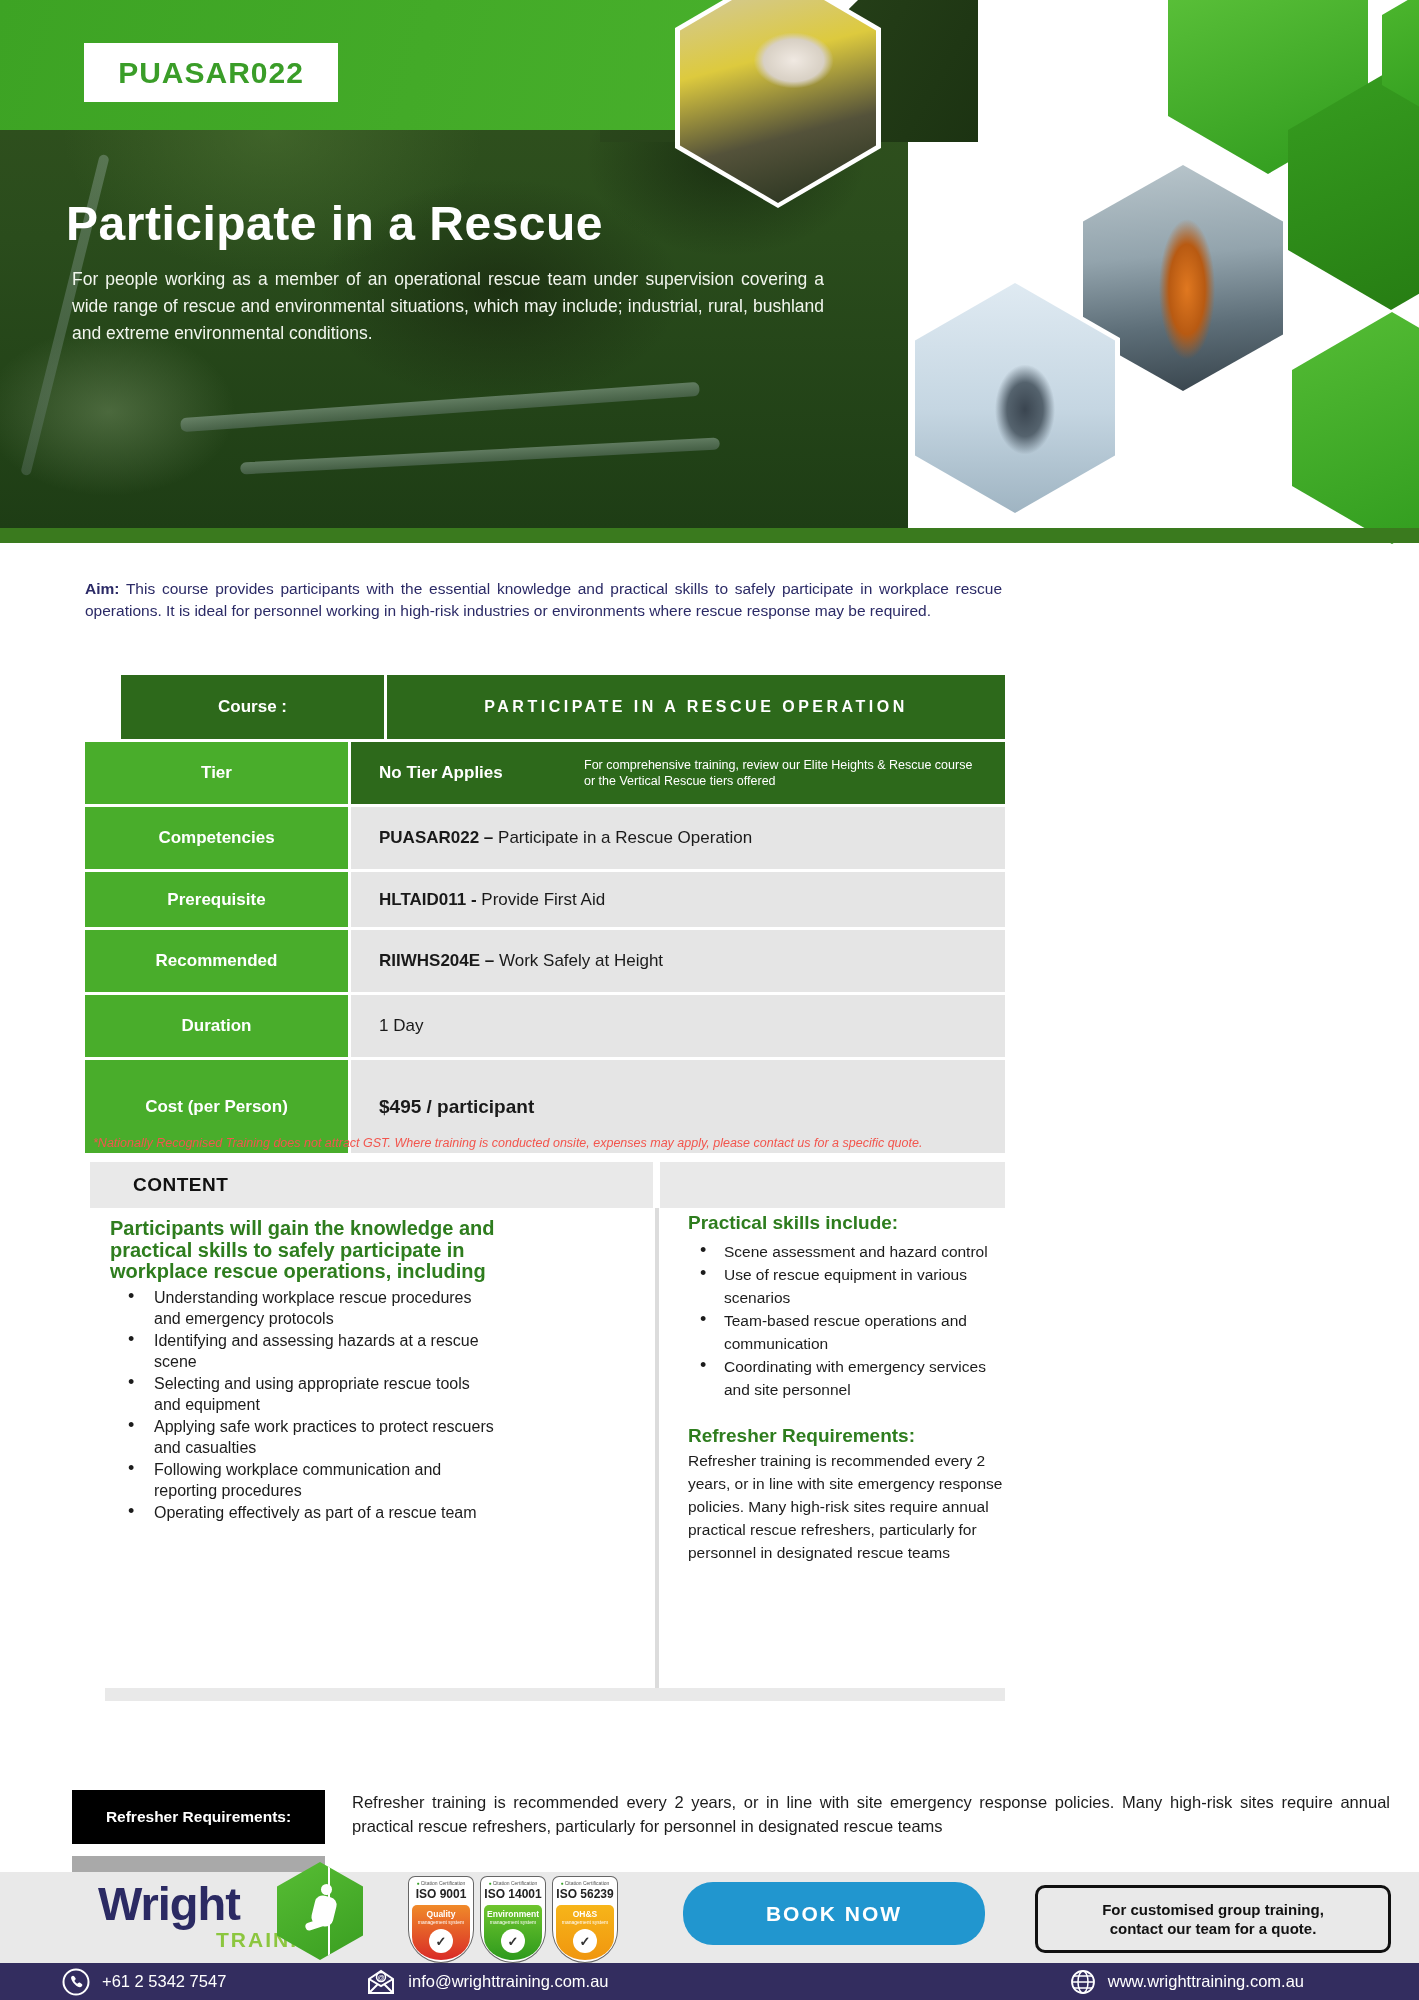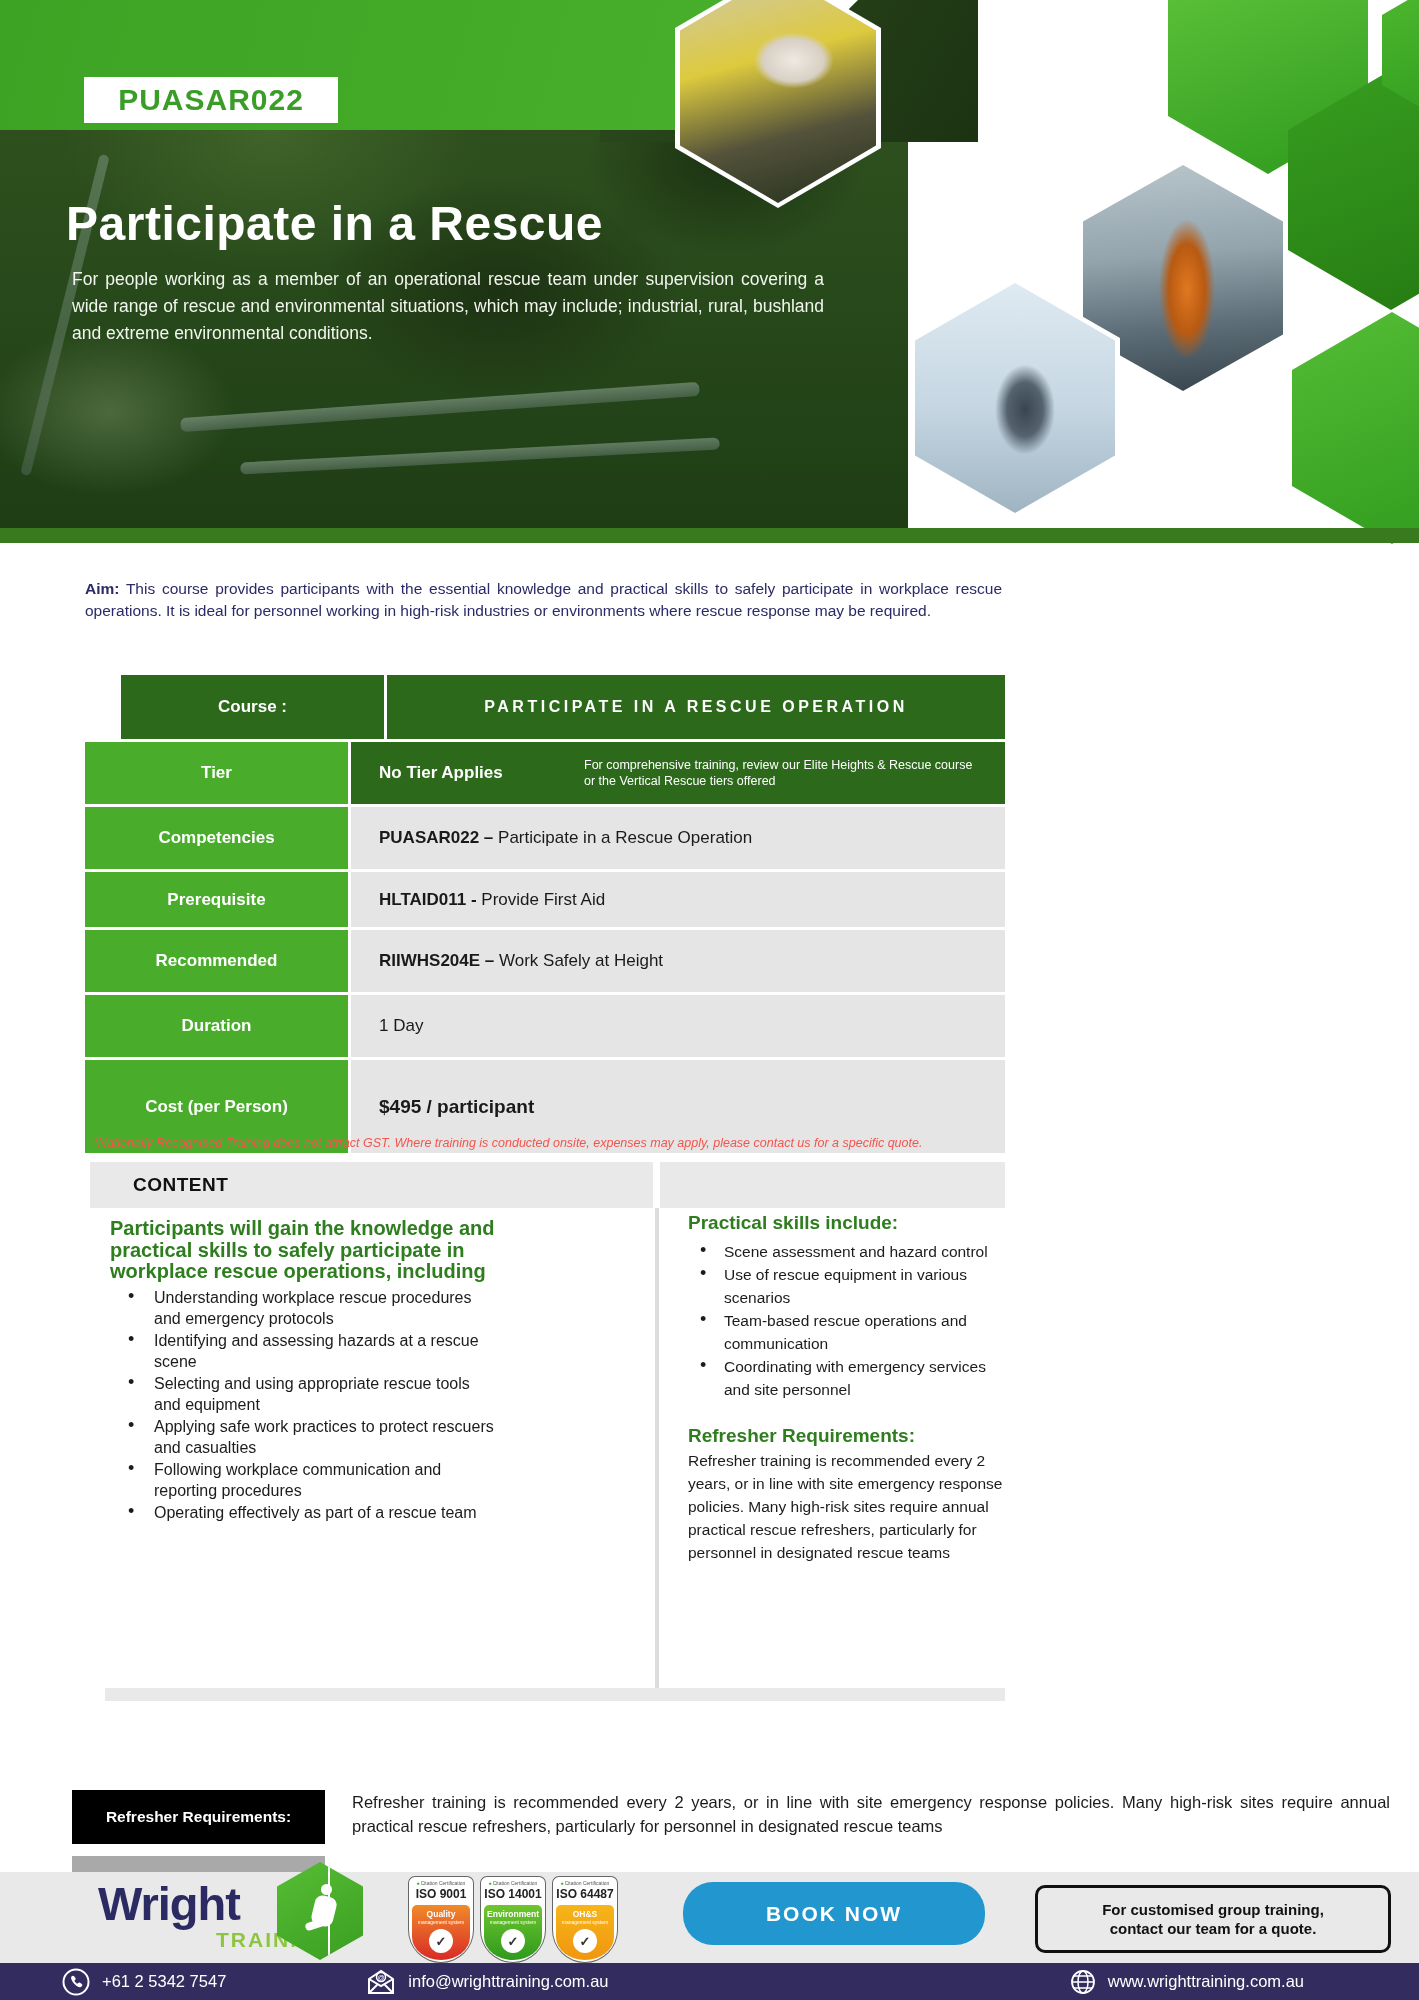--- a/index.html
+++ b/index.html
@@ -17,23 +17,23 @@
       linear-gradient(180deg,#33531f 0%,#2a4c1c 45%,#1e3d15 100%);}
   .rail{background:linear-gradient(180deg,#8aa191,#5c7363);border-radius:6px;opacity:.6;}
   .ses-photo{left:600px;top:0;width:378px;height:142px;
     background:radial-gradient(60px 40px at 62% 28%,#c24c1e 0%,#8a3614 45%,transparent 75%),
     linear-gradient(120deg,#2c4a1d 0%,#253f18 50%,#1c3312 100%);}
   .band-white{left:0;top:0;width:1419px;height:130px;background:#ffffff;
     clip-path:polygon(0 0,858px 0,726px 130px,0 130px);}
   .band-green{left:0;top:0;width:1419px;height:130px;
     background:linear-gradient(105deg,#3da324 0%,#49b12c 60%,#52bb33 100%);
     clip-path:polygon(0 0,820px 0,688px 130px,0 130px);}
-  .code-badge{left:84px;top:43px;width:254px;height:46px;background:#ffffff;
+  .code-badge{left:84px;top:43px;width:254px;height:59px;background:#ffffff;
     display:flex;align-items:center;justify-content:center;
-    color:#3a9d28;font-size:30px;font-weight:bold;letter-spacing:1px;margin-top:34px;}
+    color:#3a9d28;font-size:30px;font-weight:bold;letter-spacing:1px;}
   .hero-title{left:66px;top:196px;color:#ffffff;font-size:48px;font-weight:bold;letter-spacing:.5px;}
   .hero-desc{left:72px;top:266px;width:752px;color:#f2f6ee;font-size:17.5px;line-height:27px;
     text-align:justify;}
   .dark-strip{left:0;top:528px;width:1419px;height:15px;background:#3a7a1e;}
 
   
   .hex{clip-path:polygon(50% 0,100% 25%,100% 75%,50% 100%,0 75%,0 25%);}
   .hex-border{background:#ffffff;}
   .hex-inner{position:absolute;left:5px;top:5px;right:5px;bottom:5px;
     clip-path:polygon(50% 0,100% 25%,100% 75%,50% 100%,0 75%,0 25%);}
@@ -284,21 +284,21 @@
     <div class="cert">Citation Certification</div>
     <div class="iso">ISO 14001</div>
     <div class="lower" style="background:linear-gradient(180deg,#6fc52e,#2e9a1d);">
       <div class="t1">Environment</div>
       <div class="t2">management system</div>
       <div class="seal">✓</div>
     </div>
   </div>
   <div class="shield">
     <div class="cert">Citation Certification</div>
-    <div class="iso">ISO 64487</div>
+    <div class="iso">ISO 56239</div>
     <div class="lower" style="background:linear-gradient(180deg,#f7b519,#f0960f);">
       <div class="t1">OH&amp;S</div>
       <div class="t2">management system</div>
       <div class="seal">✓</div>
     </div>
   </div>
 </div>
 
 <button class="abs book-btn">BOOK NOW</button>
 

